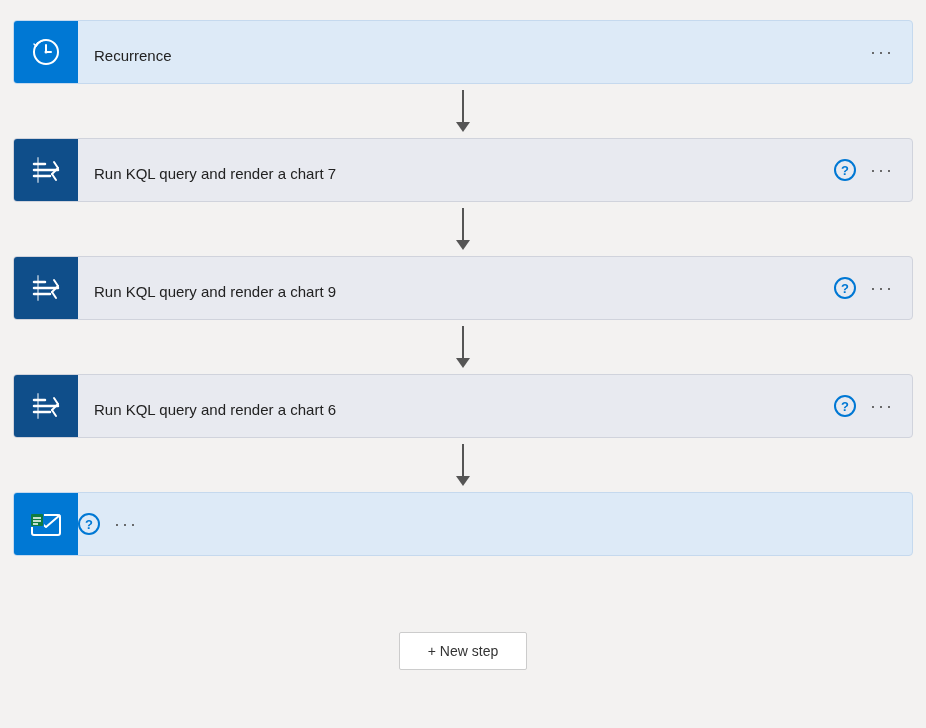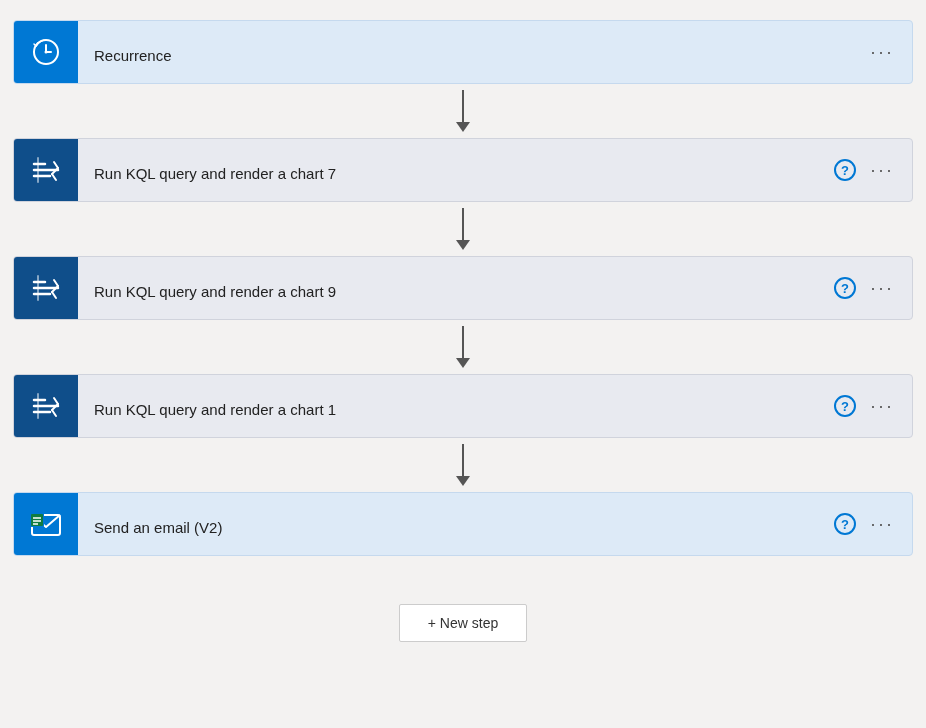--- a/index.html
+++ b/index.html
@@ -140,20 +140,21 @@
 
     .action-btn {
       padding: 10px 28px;
       font-size: 14px;
       border: 1px solid #ccc;
       background: #fff;
       color: #333;
       border-radius: 2px;
       cursor: pointer;
       font-family: 'Segoe UI', sans-serif;
+      margin-top: 28px;
     }
 
     
     .icon-svg {
       width: 32px;
       height: 32px;
     }
   </style>
 </head>
 <body>
@@ -232,21 +233,21 @@
     <rect x="2" y="2" width="28" height="28" rx="2" fill="none"></rect>
     <line x1="4" y1="10" x2="15" y2="10" stroke="white" stroke-width="2.5" stroke-linecap="round"></line>
     <line x1="4" y1="16" x2="28" y2="16" stroke="white" stroke-width="2.5" stroke-linecap="round"></line>
     <line x1="4" y1="22" x2="20" y2="22" stroke="white" stroke-width="2.5" stroke-linecap="round"></line>
     <line x1="8" y1="4" x2="8" y2="28" stroke="white" stroke-width="2" stroke-linecap="round" opacity="0.5"></line>
     <line x1="24" y1="8" x2="28" y2="14" stroke="white" stroke-width="2" stroke-linecap="round"></line>
     <line x1="28" y1="14" x2="22" y2="20" stroke="white" stroke-width="2" stroke-linecap="round"></line>
     <line x1="22" y1="20" x2="26" y2="26" stroke="white" stroke-width="2" stroke-linecap="round"></line>
   </svg>
       </div>
-      <div class="step-label">Run KQL query and render a chart 1</div>
+      <div class="step-label">Run KQL query and render a chart 6</div>
       <div class="step-actions">
         <div class="help-icon">?</div>
         <div class="more-icon">···</div>
       </div>
     </div>
     <div class="arrow-connector">
       <div class="arrow-line"></div>
       <div class="arrow-head"></div>
     </div>
     <div class="step-card email">
@@ -255,21 +256,20 @@
     <rect x="2" y="7" width="28" height="20" rx="2" stroke="white" stroke-width="2" fill="none"></rect>
     <polyline points="2,7 16,19 30,7" stroke="white" stroke-width="2" fill="none" stroke-linejoin="round"></polyline>
     <rect x="0" y="5" width="14" height="14" rx="1" fill="#0078d4"></rect>
     <text x="7" y="16" fill="white" font-size="10" font-weight="bold" text-anchor="middle" font-family="Arial">E</text>
     <rect x="1" y="6" width="12" height="12" rx="1" fill="#107c41"></rect>
     <line x1="3" y1="10" x2="11" y2="10" stroke="white" stroke-width="1.5"></line>
     <line x1="3" y1="13" x2="11" y2="13" stroke="white" stroke-width="1.5"></line>
     <line x1="3" y1="16" x2="8" y2="16" stroke="white" stroke-width="1.5"></line>
   </svg>
       </div>
-      <div class="step-label">Send an email (V2)</div>
       <div class="step-actions">
         <div class="help-icon">?</div>
         <div class="more-icon">···</div>
       </div>
     </div>
   </div>
 
 <div class="bottom-actions">
   <button class="action-btn">+ New step</button>
 </div>

